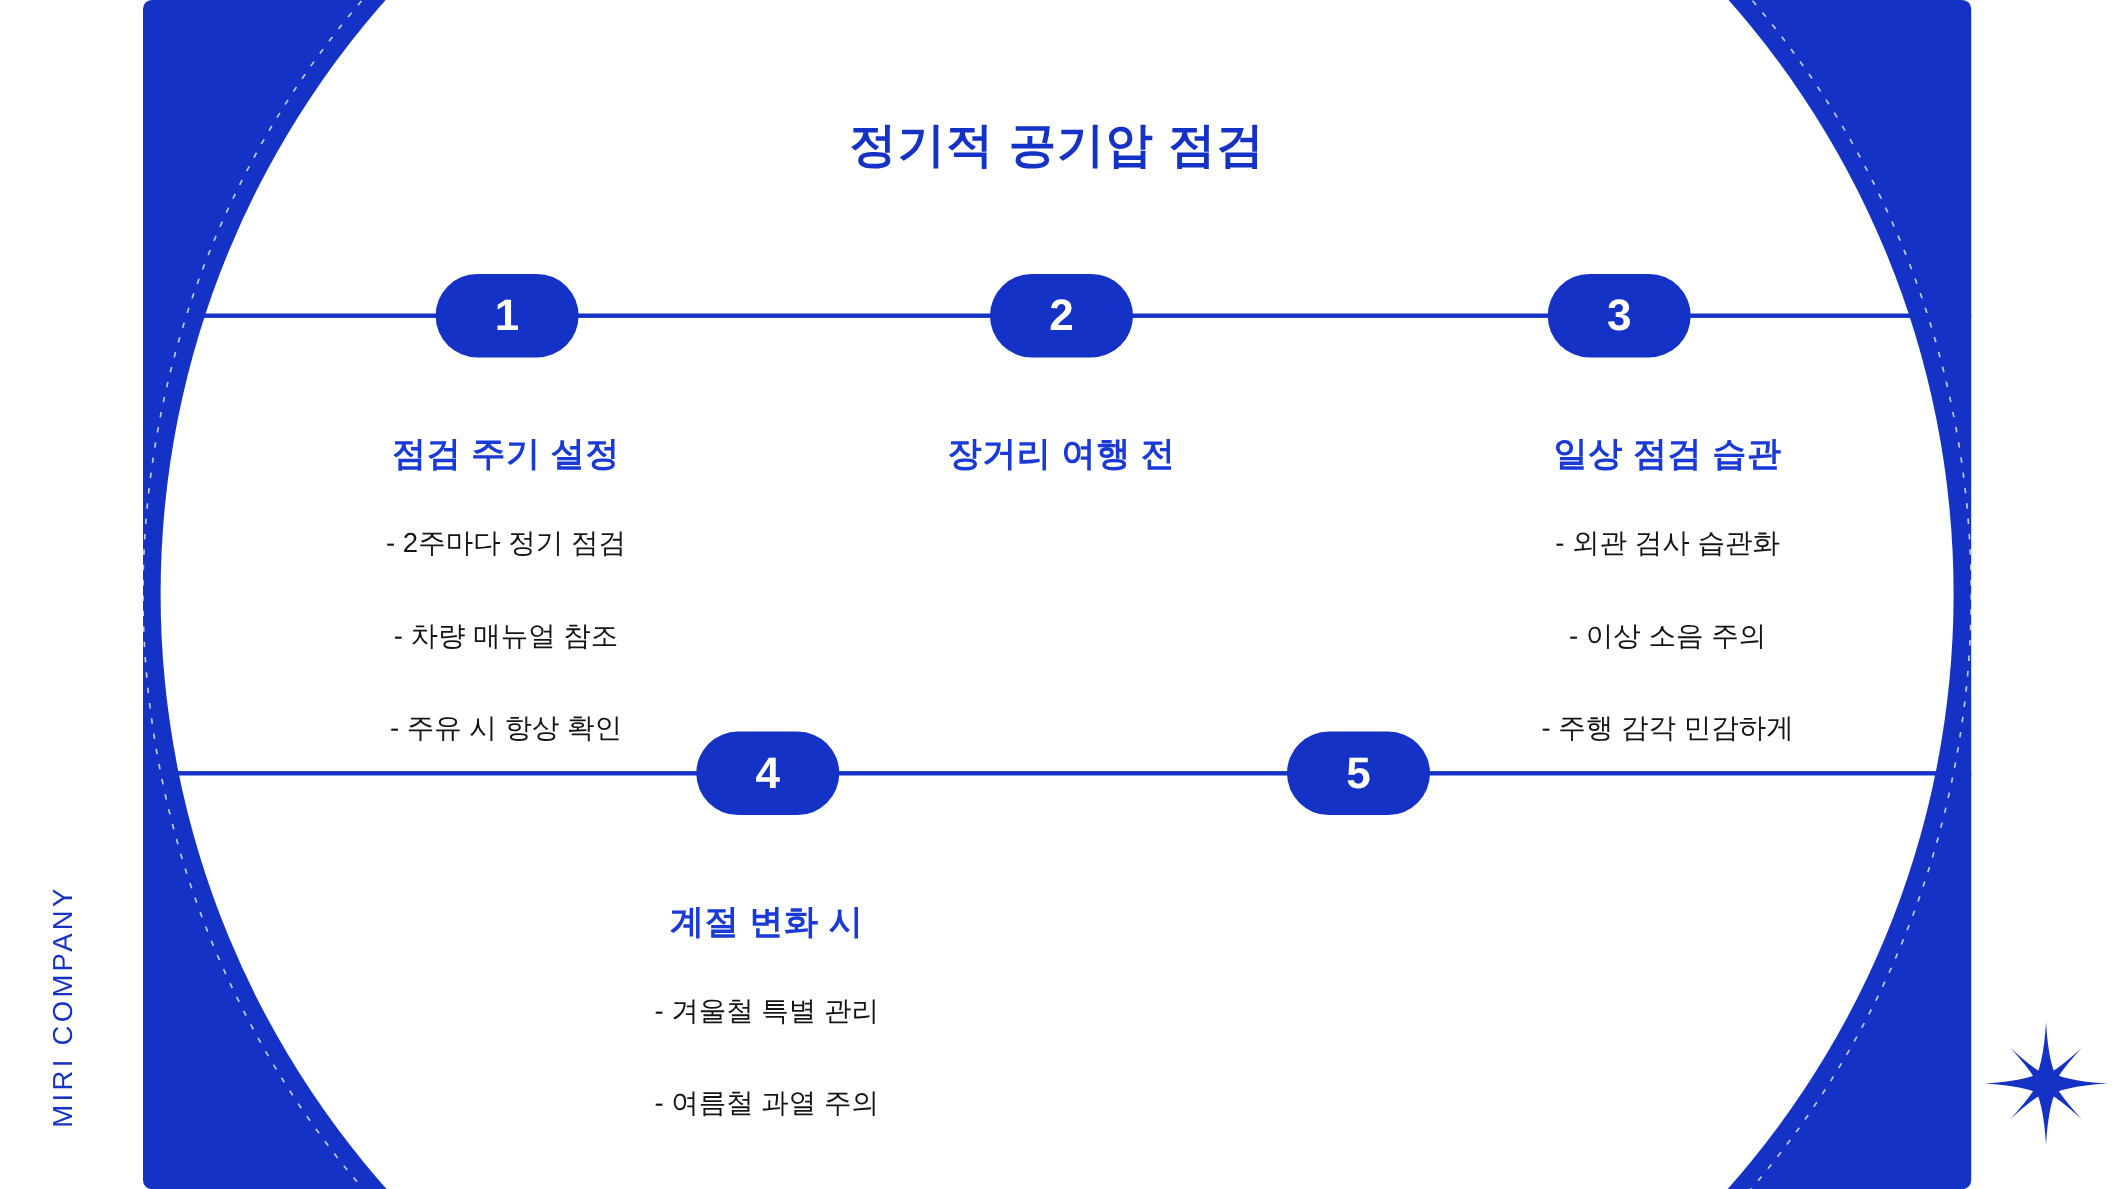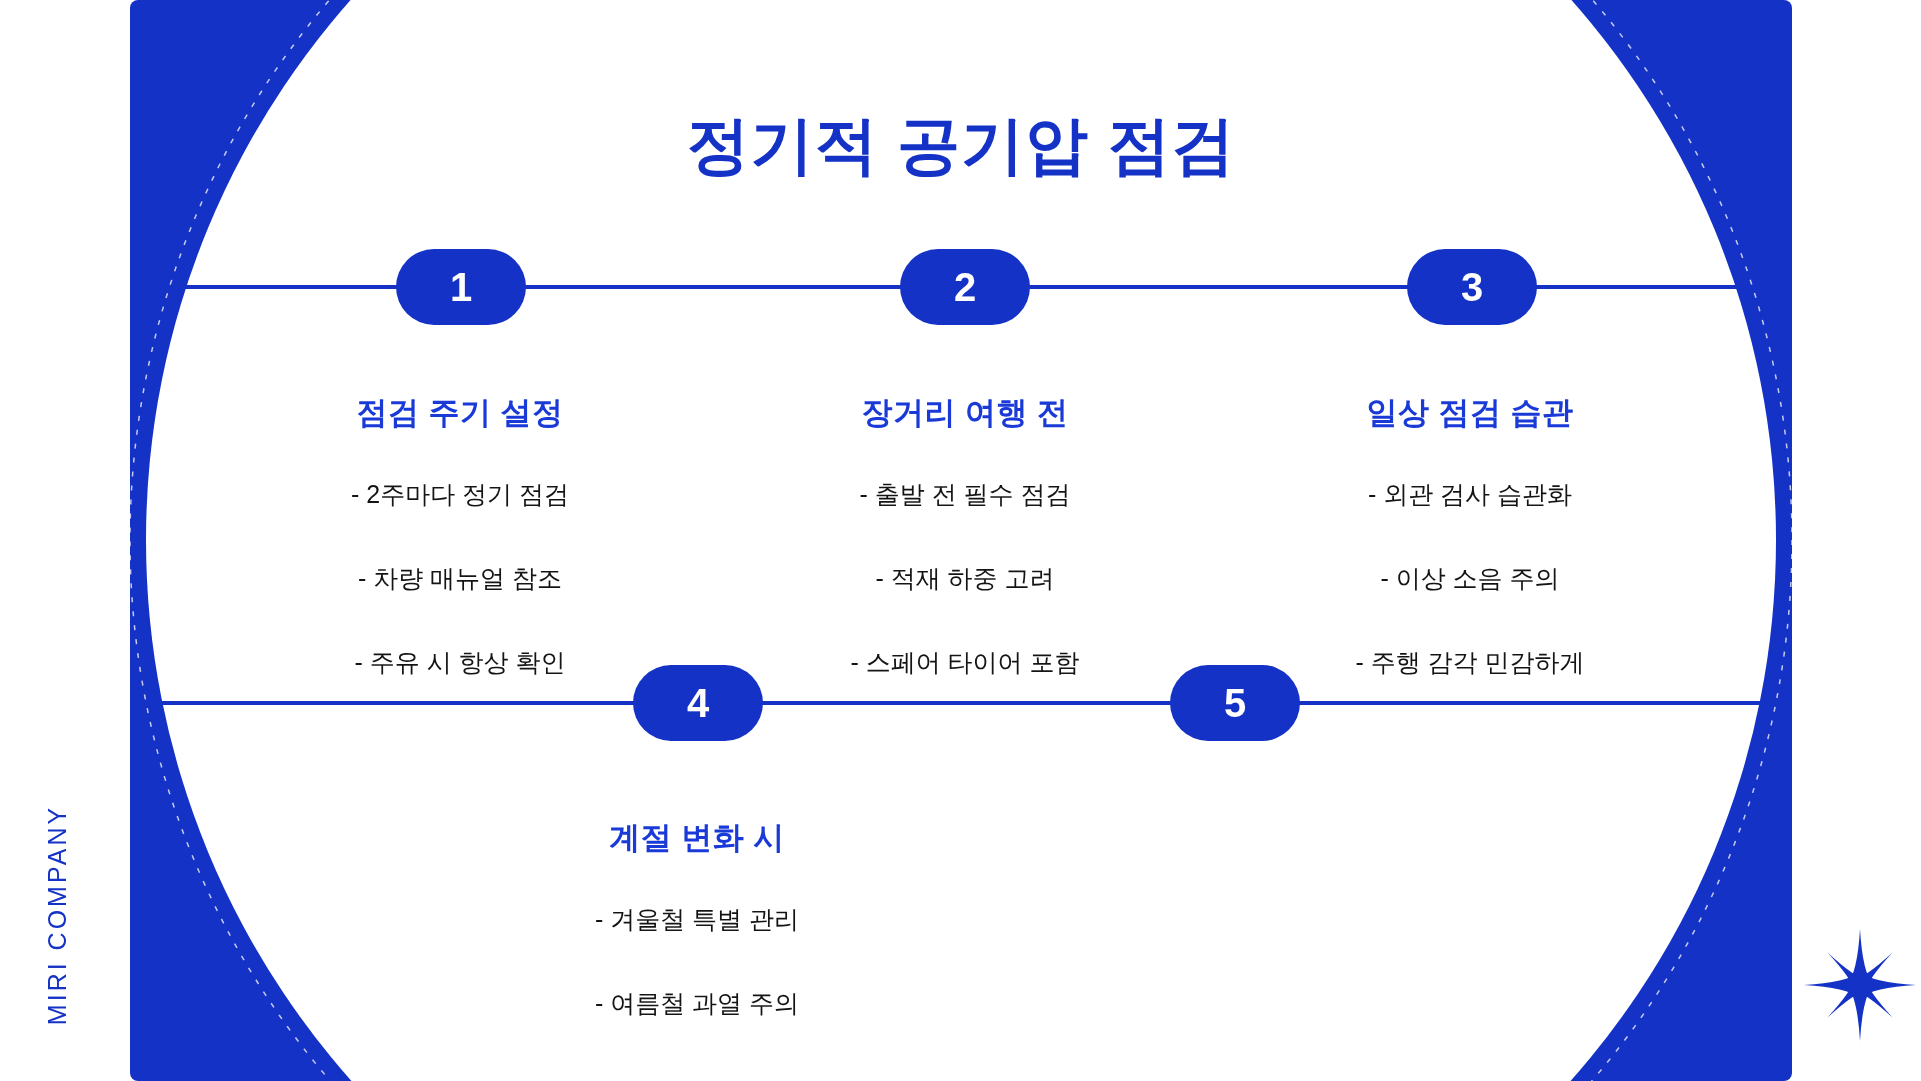--- a/index.html
+++ b/index.html
@@ -19,21 +19,21 @@
     position:absolute;left:-68px;top:900px;width:250px;height:30px;
     transform:rotate(-90deg);
     text-align:center;line-height:30px;
     color:var(--primary);font-size:25px;font-weight:500;letter-spacing:3px;
     white-space:nowrap;
   }
 
   .page-title{
     position:absolute;left:130px;top:103px;width:1662px;
     text-align:center;color:var(--primary);
-    font-size:63px;font-weight:800;letter-spacing:1px;
+    font-size:43px;font-weight:800;letter-spacing:1px;
   }
 
   .timeline-line{
     position:absolute;height:4px;background:var(--primary);
     left:130px;width:1662px;
   }
   .line-r1{top:285px;}
   .line-r2{top:701px;}
 
   .step-badge{
@@ -43,21 +43,21 @@
   }
   .badge-1{left:396px;top:249px;}
   .badge-2{left:900px;top:249px;}
   .badge-3{left:1407px;top:249px;}
   .badge-4{left:633px;top:665px;}
   .badge-5{left:1170px;top:665px;}
 
   .step-col{position:absolute;width:440px;text-align:center;}
   .col-1{left:240px;top:393px;text-align:center;}
   .col-2{left:745px;top:393px;}
-  .col-3{left:1250px;top:393px;}
+  .col-3{left:1296px;top:393px;}
   .col-4{left:477px;top:818px;text-align:center;}
   .col-5{left:1015px;top:818px;}
 
   .step-heading{
     color:var(--accent);font-size:31px;font-weight:800;
     line-height:40px;letter-spacing:0.5px;
   }
   .step-items{margin-top:20px;}
   .step-item{
     color:var(--text);font-size:25px;font-weight:400;line-height:45px;
@@ -95,25 +95,20 @@
     <div class="step-heading">점검 주기 설정</div>
     <div class="step-items">
       <div class="step-item">- 2주마다 정기 점검</div>
       <div class="step-item">- 차량 매뉴얼 참조</div>
       <div class="step-item">- 주유 시 항상 확인</div>
     </div>
   </div>
 
   <div class="step-col col-2">
     <div class="step-heading">장거리 여행 전</div>
-    <div class="step-items">
-      <div class="step-item">- 출발 전 필수 점검</div>
-      <div class="step-item">- 적재 하중 고려</div>
-      <div class="step-item">- 스페어 타이어 포함</div>
-    </div>
   </div>
 
   <div class="step-col col-3">
     <div class="step-heading">일상 점검 습관</div>
     <div class="step-items">
       <div class="step-item">- 외관 검사 습관화</div>
       <div class="step-item">- 이상 소음 주의</div>
       <div class="step-item">- 주행 감각 민감하게</div>
     </div>
   </div>

